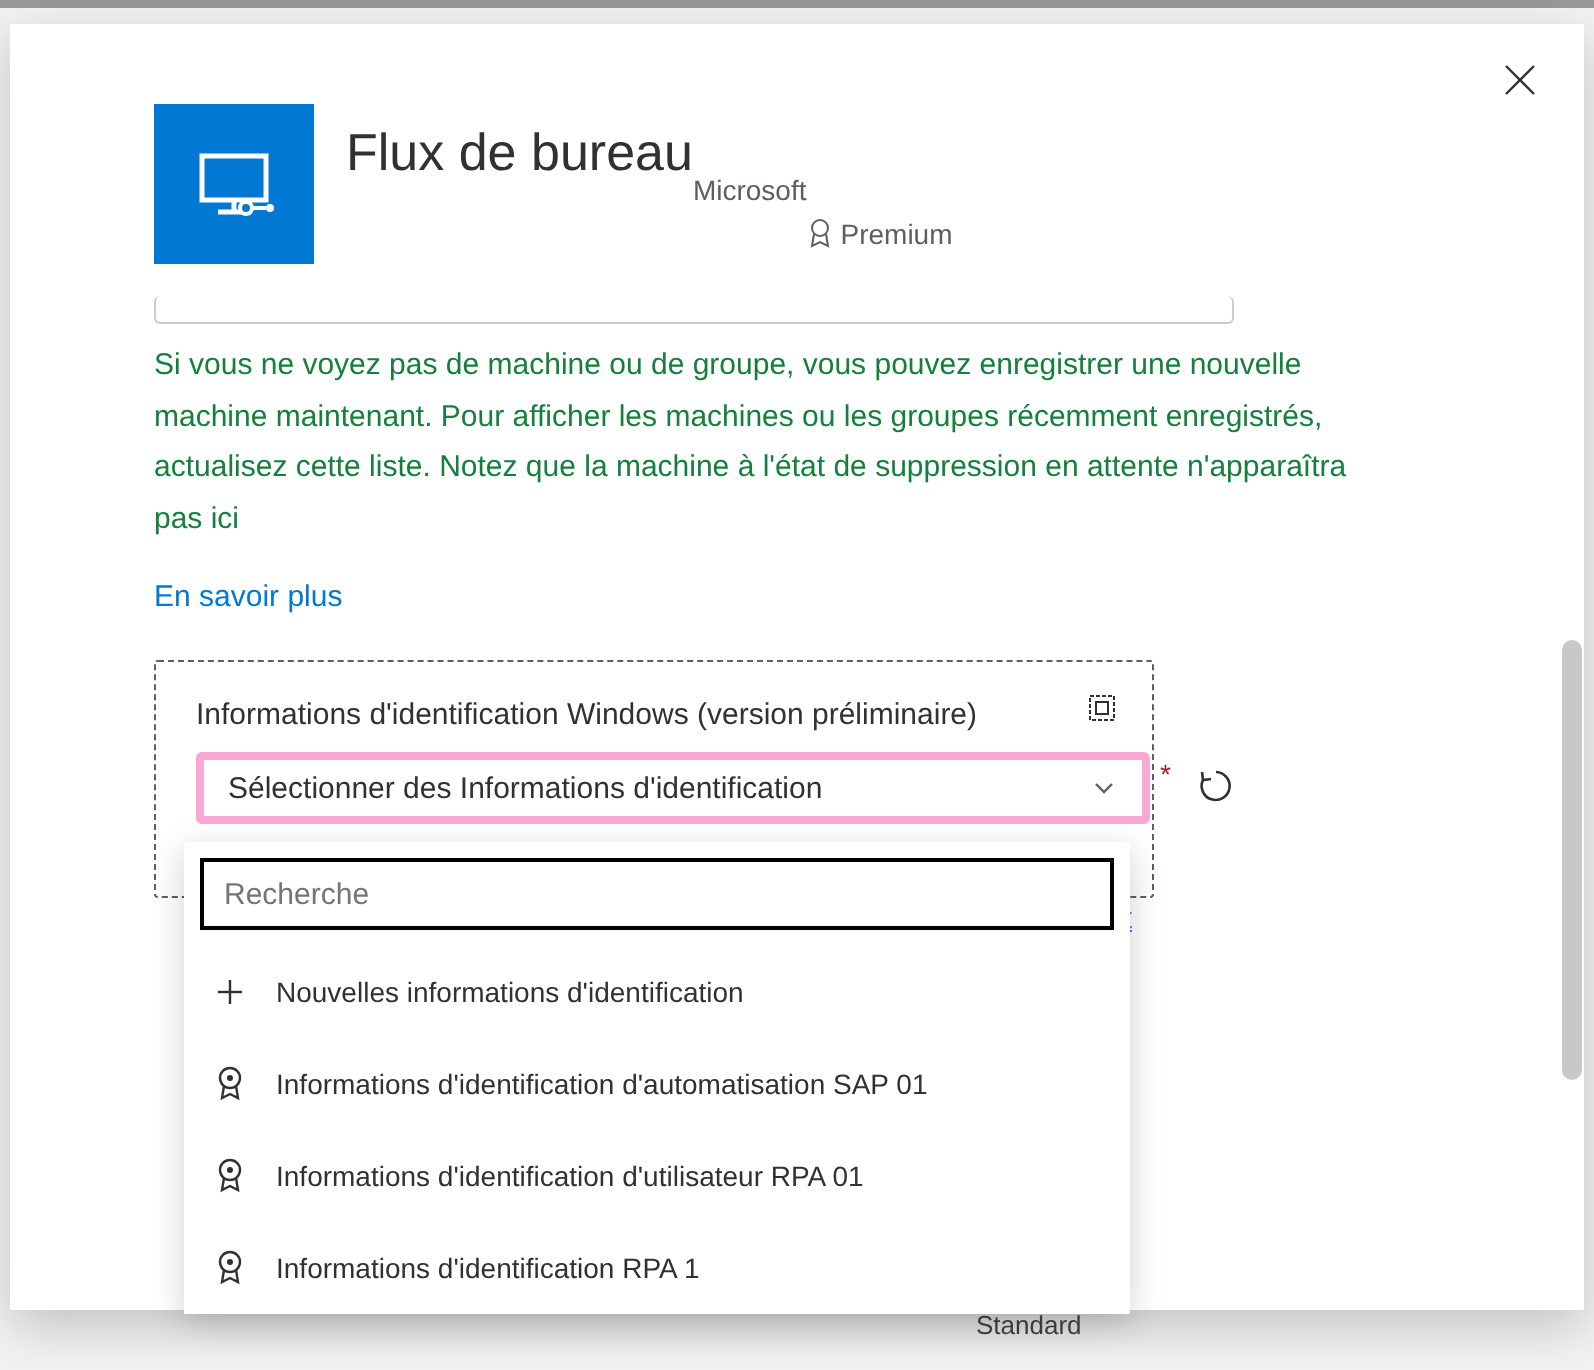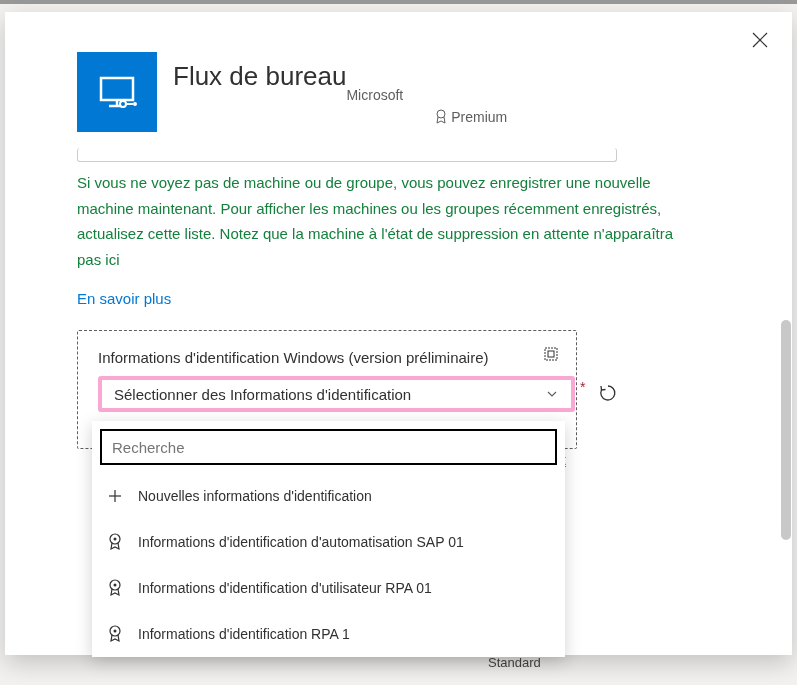--- a/index.html
+++ b/index.html
@@ -66,21 +66,21 @@
     }
     .title {
       font-size: 26px;
       font-weight: 400;
       color: #323130;
       line-height: 1.3;
     }
     .subtitle-row {
       display: flex;
       align-items: center;
-      gap: 32px;
+      gap: 1px;
       margin-top: 4px;
     }
     .publisher {
       font-size: 14px;
       color: #605e5c;
     }
     .premium {
       font-size: 14px;
       color: #605e5c;
       display: flex;

